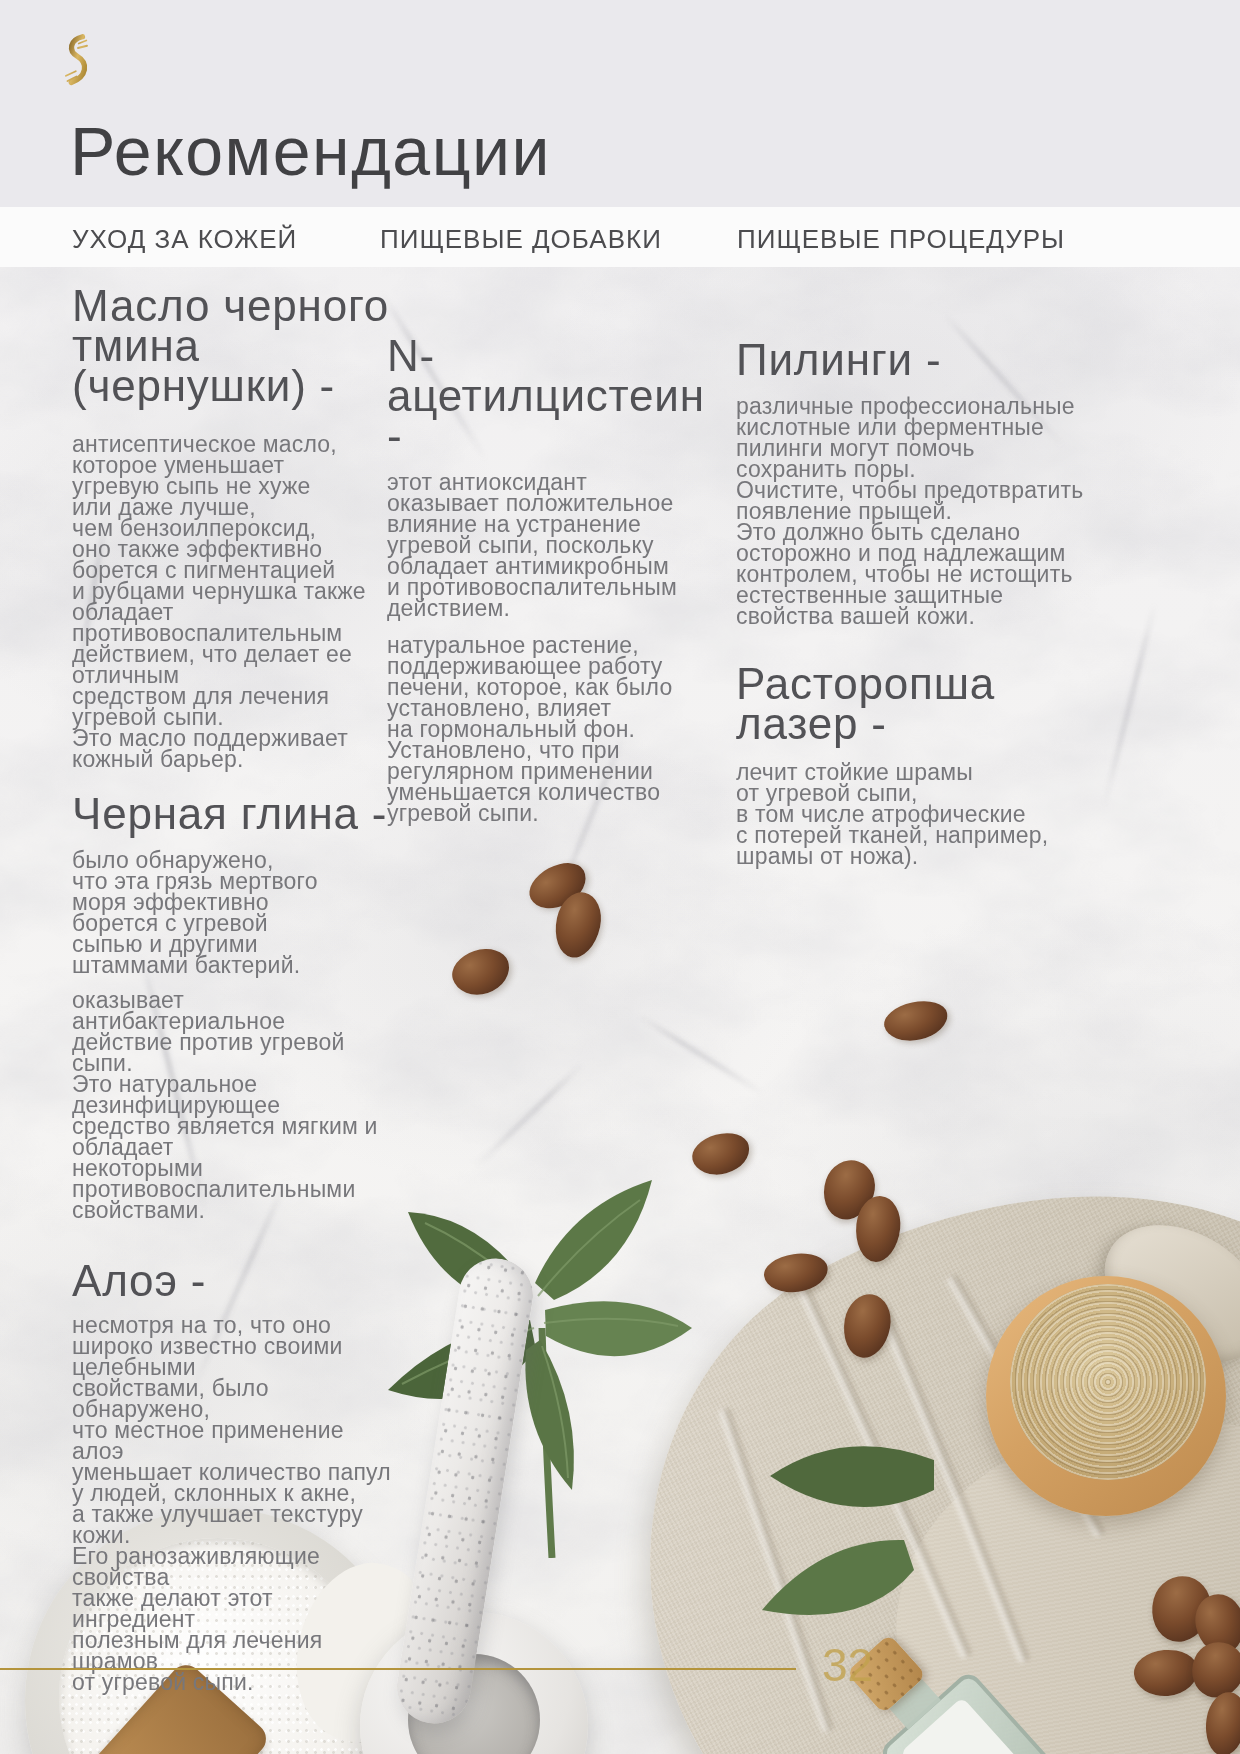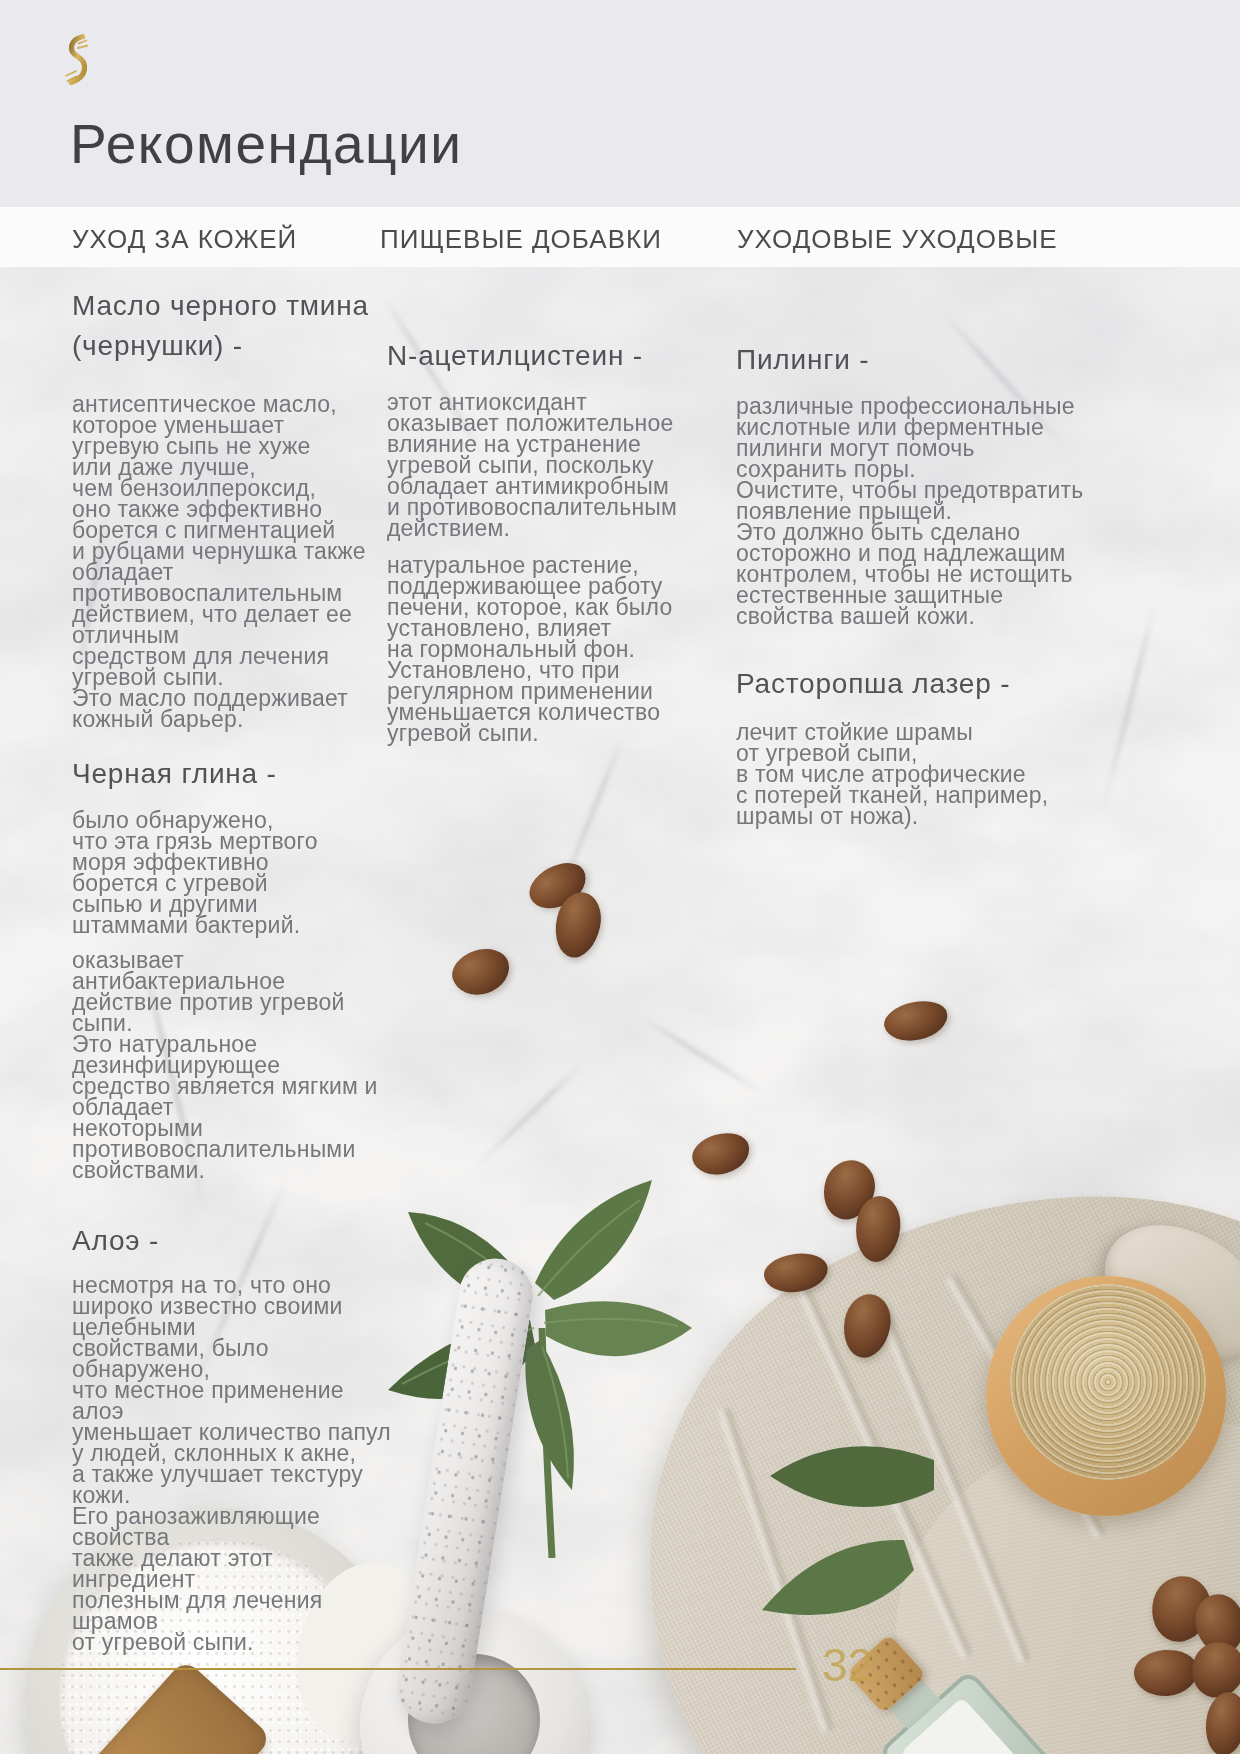--- a/index.html
+++ b/index.html
@@ -20,27 +20,27 @@
       linear-gradient(180deg,#f1f0f1 0%,#f5f4f3 55%,#f2f1ef 100%);
   }
   .noise-svg{position:absolute;left:0;top:207px;z-index:1;opacity:.45;}
   .vein{position:absolute;z-index:1;background:linear-gradient(180deg,transparent,rgba(118,118,130,.38),rgba(118,118,130,.30),transparent);filter:blur(2.5px);width:3px;border-radius:3px;}
   
   .top-band{position:absolute;left:0;top:0;width:1240px;height:207px;background:rgba(233,232,236,.94);z-index:2;}
   .tab-bar{position:absolute;left:0;top:207px;width:1240px;height:60px;background:rgba(251,251,251,.97);z-index:2;}
   .brand{position:absolute;left:60px;top:33px;z-index:3;}
   .page-title{
     position:absolute;left:70px;top:112px;z-index:3;
-    font-size:55px;font-weight:300;letter-spacing:1.5px;color:#414144;
+    font-size:68px;font-weight:300;letter-spacing:1.5px;color:#414144;
   }
   .tab{position:absolute;top:224px;z-index:3;font-size:26px;font-weight:300;letter-spacing:1px;color:#4c4c4f;}
   .tab1{left:72px;} .tab2{left:380px;} .tab3{left:737px;}
   
   .col{position:absolute;z-index:5;}
-  .sec-h{margin:0;font-size:28px;line-height:40px;font-weight:300;letter-spacing:.8px;color:#525256;}
+  .sec-h{margin:0;font-size:44px;line-height:40px;font-weight:300;letter-spacing:.8px;color:#525256;}
   .sec-b{margin:0;font-size:23px;line-height:21px;font-weight:300;letter-spacing:.2px;color:#77777b;white-space:pre-line;}
   
   .gold-line{position:absolute;left:0;top:1668px;width:796px;height:2px;background:#b4943c;z-index:6;}
   .page-num{position:absolute;left:822px;top:1638px;z-index:6;font-size:46px;font-weight:300;color:#c2a24e;opacity:.8;}
   
   .obj{position:absolute;z-index:2;}
   .bean{position:absolute;z-index:3;border-radius:50% 50% 50% 50%/46% 46% 54% 54%;
     background:radial-gradient(ellipse at 35% 28%, #9c6c45 0%, #7a4b2c 45%, #5a3520 78%, #462816 100%);
     box-shadow:2px 3px 6px rgba(80,60,40,.28);}
   
@@ -207,21 +207,21 @@
       </defs>
       <path d="M30,5 C13,9 11,24 23,31 C38,40 36,58 15,66" fill="none" stroke="url(#gold)" stroke-width="7" stroke-linecap="round"></path>
       <path d="M25,14 L35,10 M24,20 L36,17 M21,51 L8,57 M22,58 L10,64" stroke="url(#gold)" stroke-width="2.5" fill="none" stroke-linecap="round"></path>
     </svg>
   </div>
 
   <div class="page-title">Рекомендации</div>
 
   <div class="tab tab1">УХОД ЗА КОЖЕЙ</div>
   <div class="tab tab2">ПИЩЕВЫЕ ДОБАВКИ</div>
-  <div class="tab tab3">УХОДОВЫЕ УХОДОВЫЕ</div>
+  <div class="tab tab3">ПИЩЕВЫЕ ПРОЦЕДУРЫ</div>
 
   <div class="col" style="left:72px;top:286px;width:324px;">
     <h2 class="sec-h">Масло черного тмина (чернушки) -</h2>
     <p class="sec-b" style="margin-top:28px;">антисептическое масло,
 которое уменьшает
 угревую сыпь не хуже
 или даже лучше,
 чем бензоилпероксид,
 оно также эффективно
 борется с пигментацией

